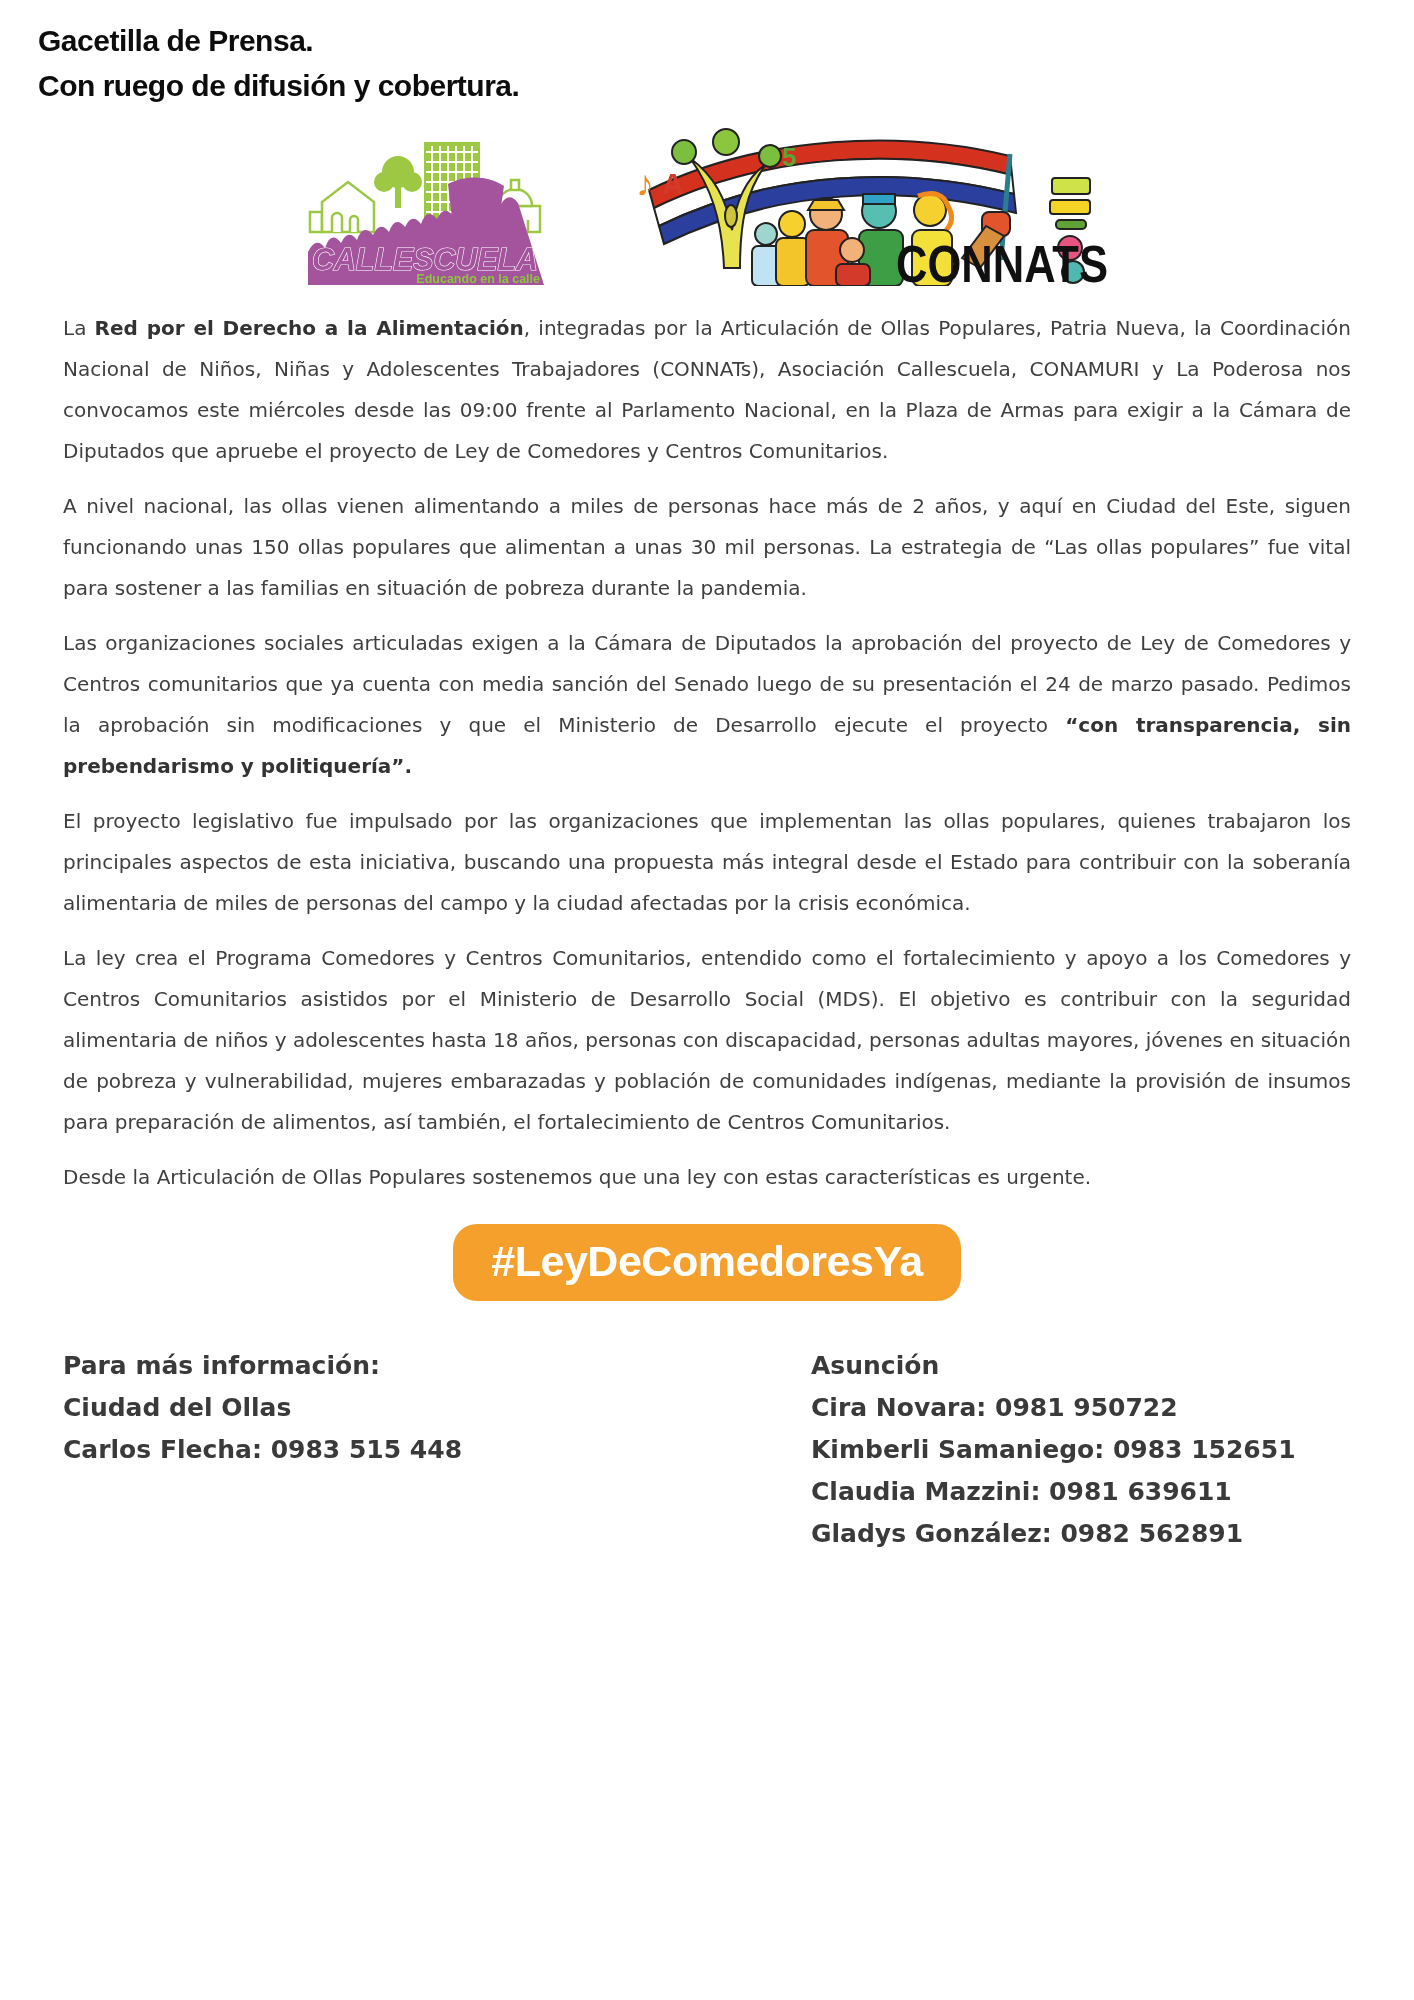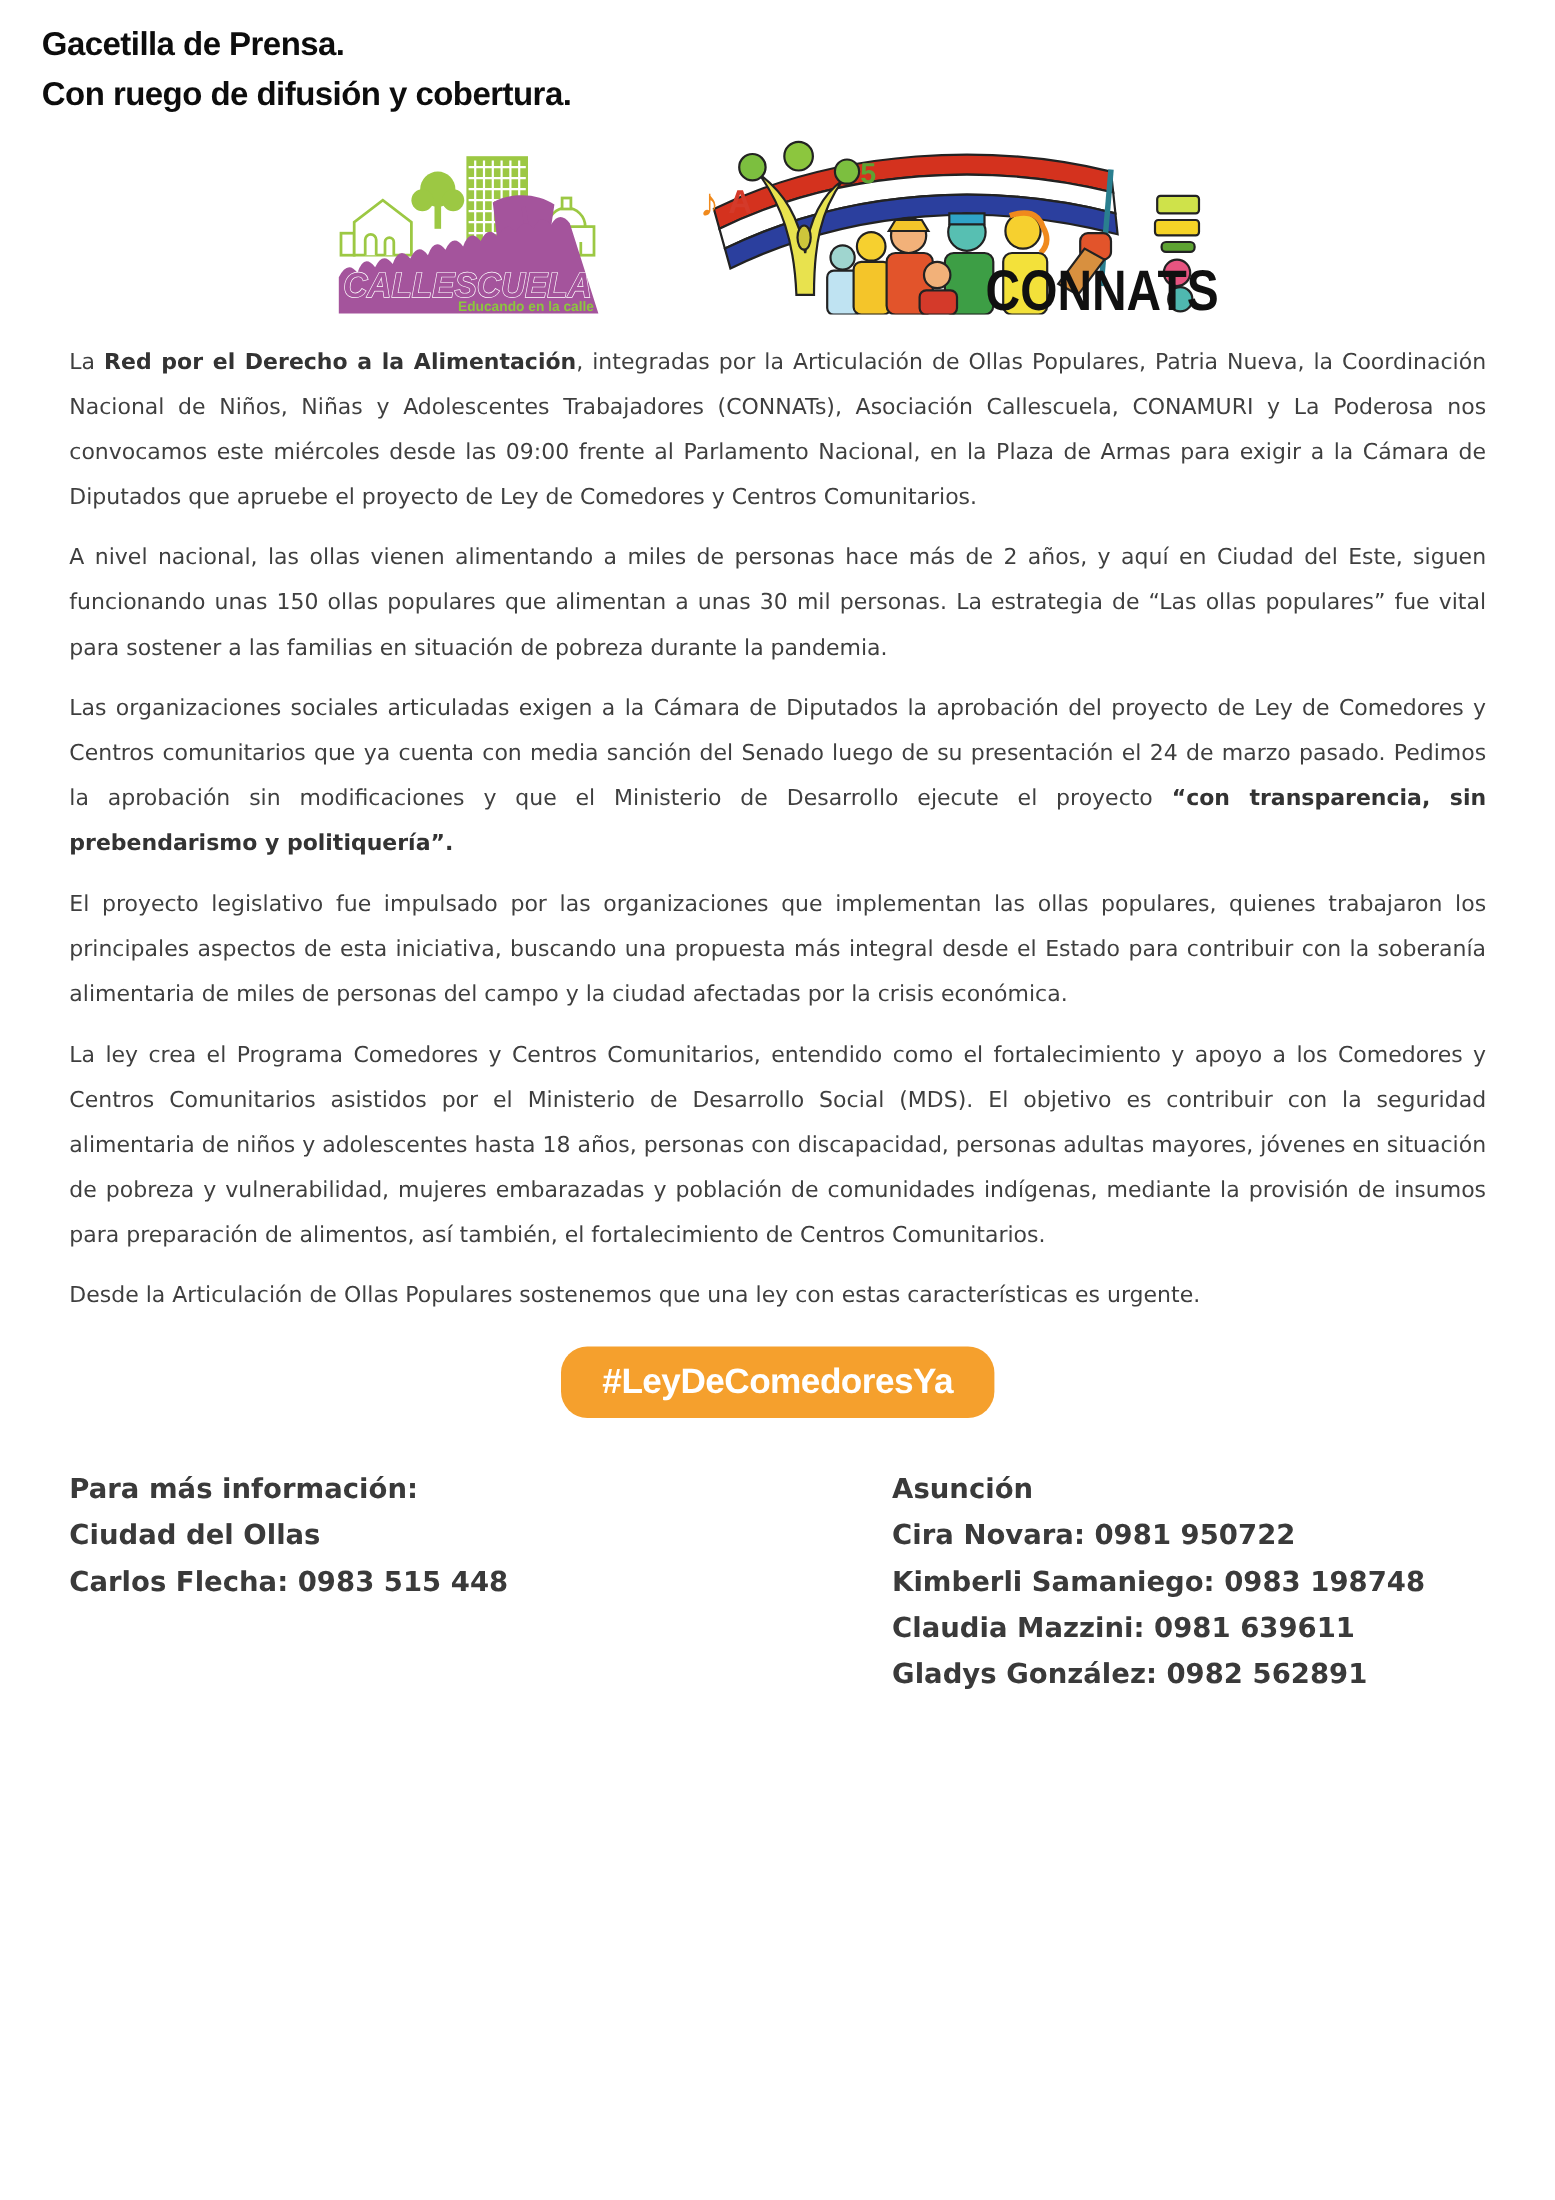--- a/index.html
+++ b/index.html
@@ -33,21 +33,21 @@
   .content{margin:22px 63px 0;}
   .content p{
     margin:0 0 14px;text-align:justify;
     font-size:20px;line-height:41px;color:var(--body-text);
   }
   .content p strong{font-weight:bold;color:#333;}
   .hashtag-badge{
     display:block;width:fit-content;margin:26px auto 0;
     background:var(--hashtag-orange);color:#fff;
     font-family:"Liberation Sans",sans-serif;font-weight:bold;
-    font-size:32px;letter-spacing:-0.5px;
+    font-size:43px;letter-spacing:-0.5px;
     padding:13px 38px 15px;border-radius:24px;
   }
   .contacts{
     display:flex;justify-content:space-between;margin:44px 63px 0;
     font-weight:bold;font-size:25px;line-height:42px;color:#3a3a3a;gap:24px;
   }
   .contacts .contact-block{white-space:nowrap;}
   .contacts .contact-right{width:540px;}
   svg text{font-family:"Liberation Sans",sans-serif;}
 </style>
@@ -172,19 +172,19 @@
 
   <div class="contacts">
     <div class="contact-block contact-left">
       <div>Para más información:</div>
       <div>Ciudad del Ollas</div>
       <div>Carlos Flecha: 0983 515 448</div>
     </div>
     <div class="contact-block contact-right">
       <div>Asunción</div>
       <div>Cira Novara: 0981 950722</div>
-      <div>Kimberli Samaniego: 0983 198748</div>
+      <div>Kimberli Samaniego: 0983 152651</div>
       <div>Claudia Mazzini: 0981 639611</div>
       <div>Gladys González: 0982 562891</div>
     </div>
   </div>
 
 </div>
 
 </body></html>

